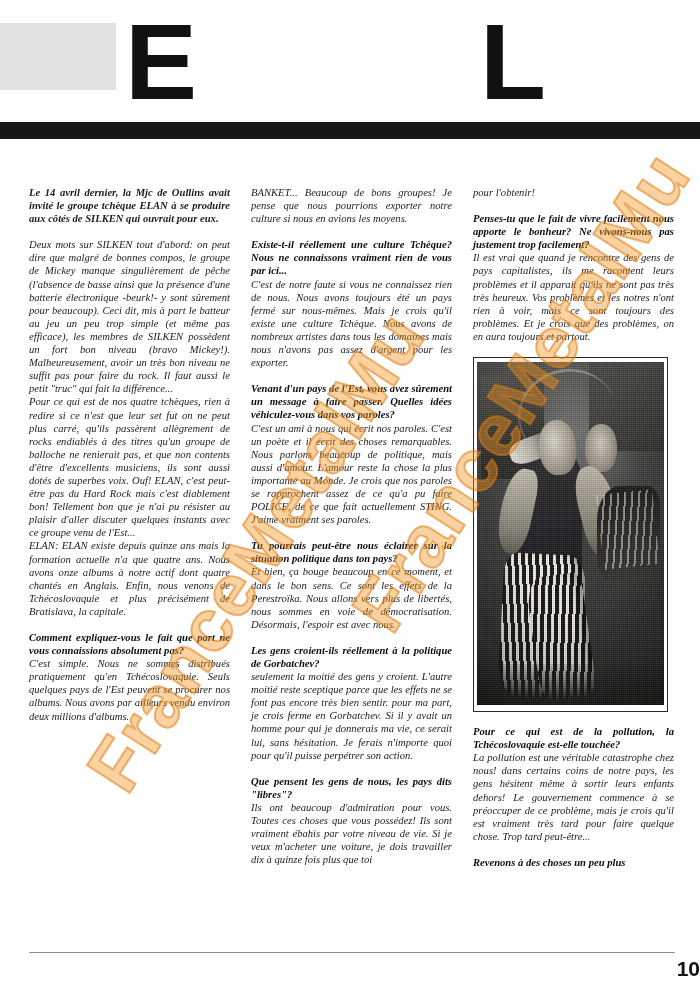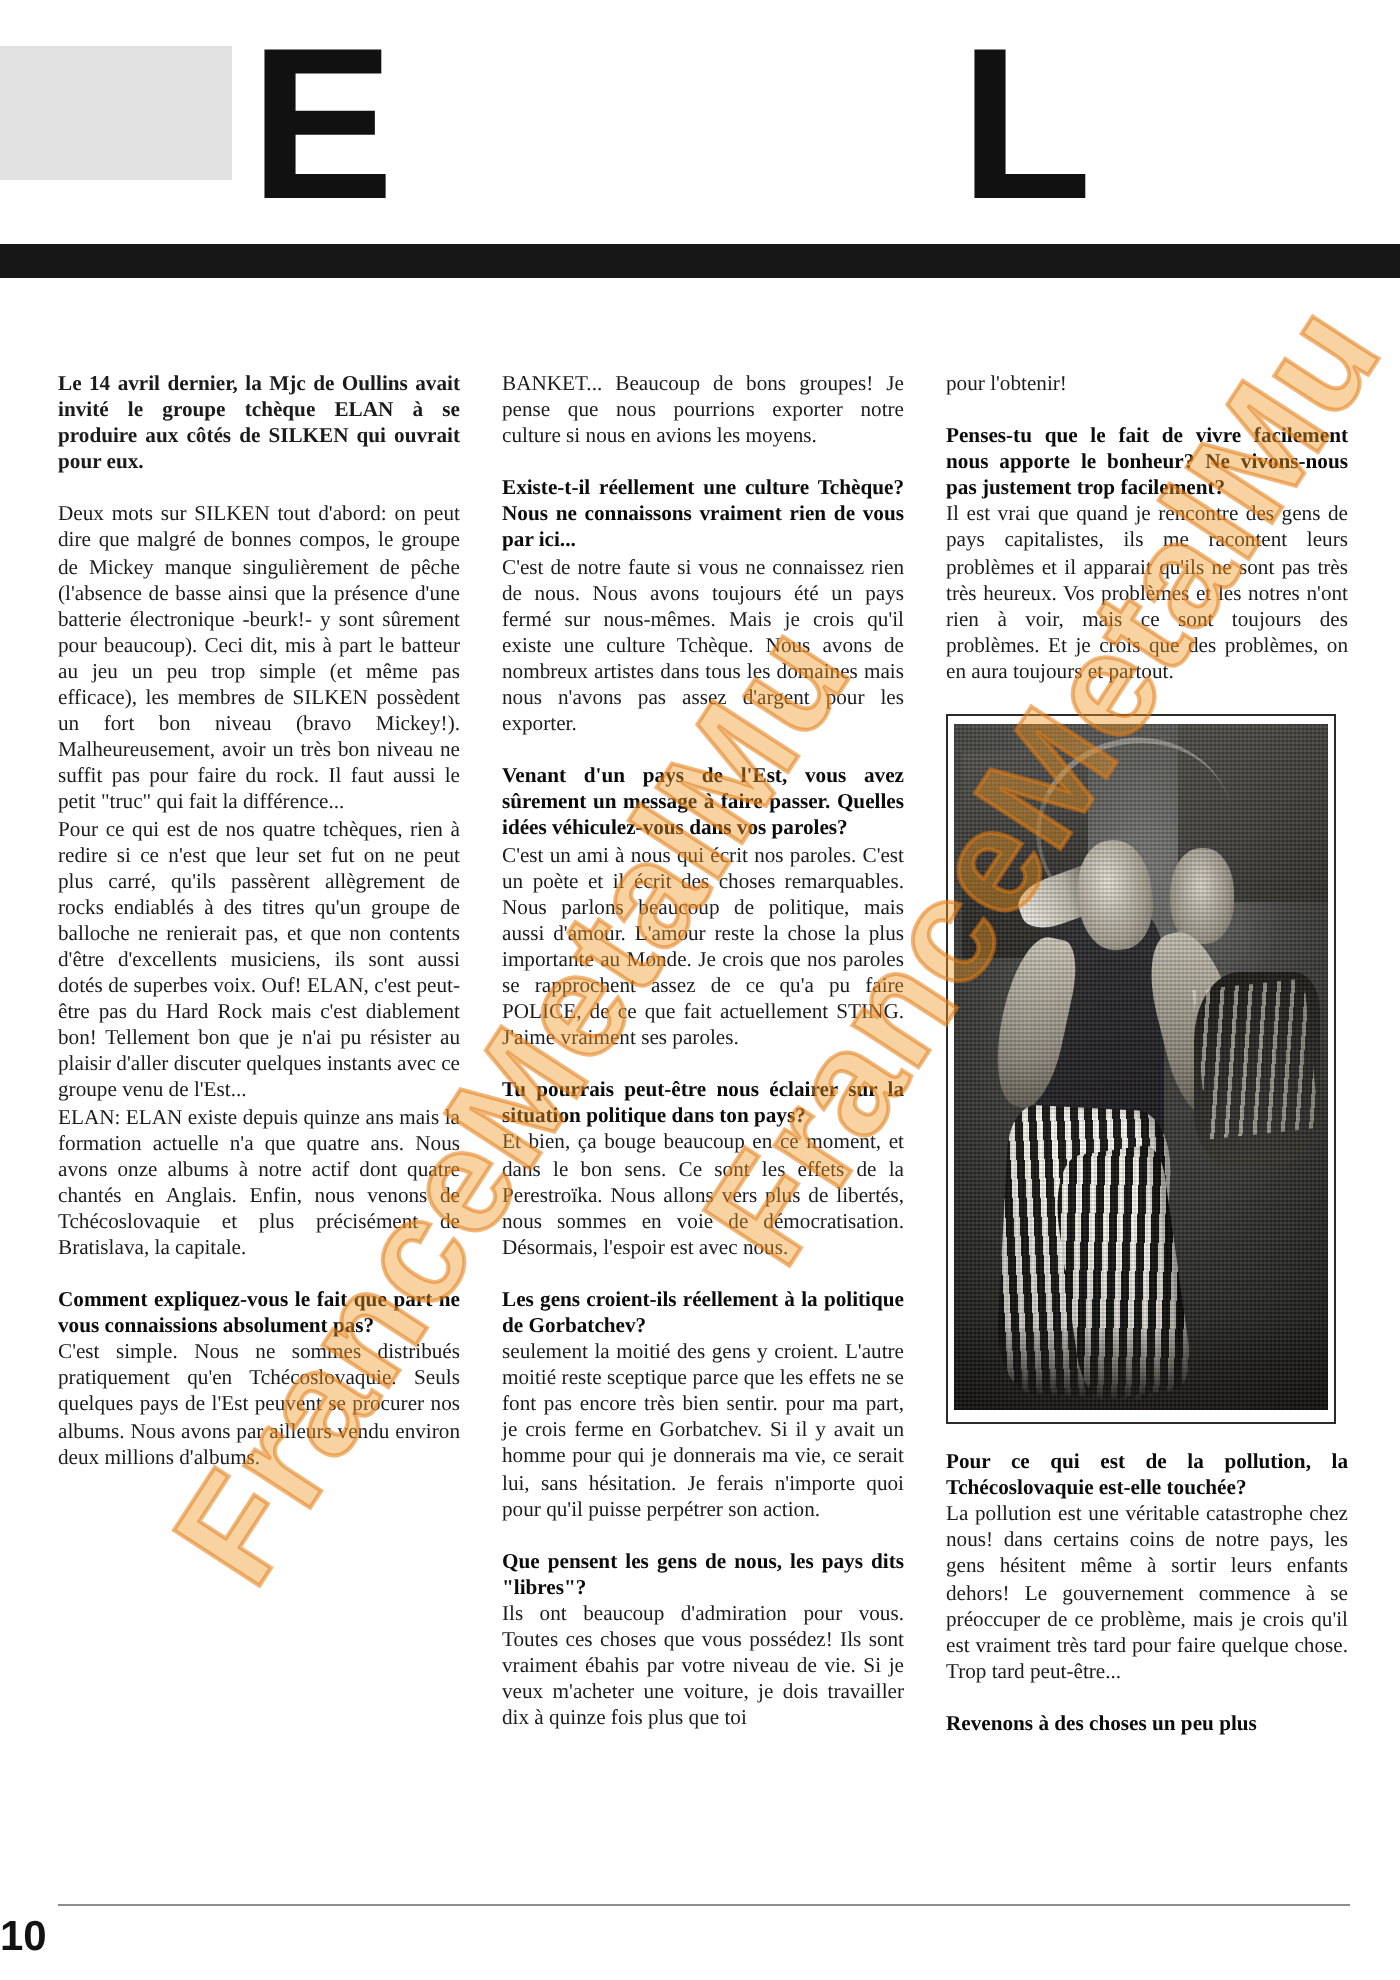--- a/index.html
+++ b/index.html
@@ -64,20 +64,21 @@
     position: absolute;
     left: 29px;
     top: 186px;
     width: 646px;
     display: flex;
     gap: 21px;
   }
   .col {
     width: 201px;
     flex: 0 0 201px;
+    font-style: italic;
   }
   .col p {
     margin: 0;
     font-size: 10.6px;
     line-height: 13.1px;
     text-align: justify;
     color: #1b1b1b;
     hyphens: none;
   }
   .col p.q {
@@ -249,21 +250,21 @@
     top: 952px;
     width: 646px;
     height: 1px;
     background: #8d8d8d;
   }
   .page-number {
     position: absolute;
     left: 0;
     top: 957px;
     width: 700px;
-    text-align: left;
+    text-align: right;
     font-family: "Liberation Sans", "DejaVu Sans", sans-serif;
     font-weight: bold;
     font-size: 21px;
     color: #131313;
   }
 </style>
 </head>
 <body>
 
 <div class="page">

